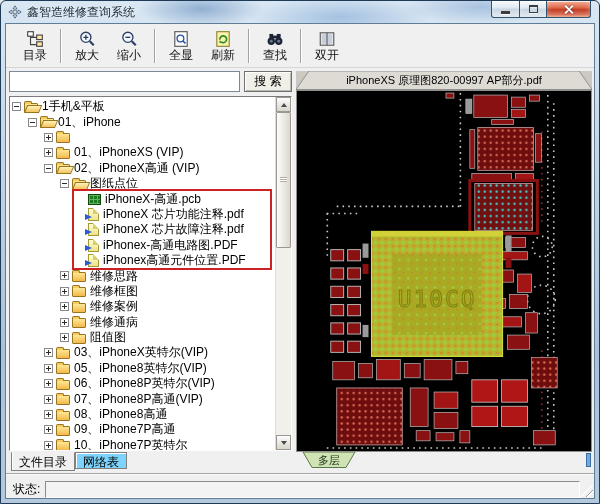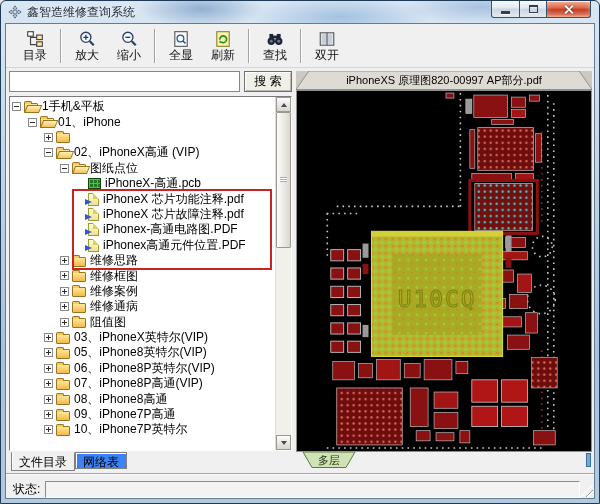--- a/index.html
+++ b/index.html
@@ -78,21 +78,21 @@
   .vscroll{flex:none;width:16px;background:#f2f0eb;border-left:1px solid #dcdcdc;display:flex;flex-direction:column;}
   .sb-btn{flex:none;height:15px;background:linear-gradient(#fdfdfd,#d9d5cd);border:1px solid #9a9890;display:flex;align-items:center;justify-content:center;}
   .arr-up{width:0;height:0;border-left:3px solid transparent;border-right:3px solid transparent;border-bottom:4px solid #4a4a4a;}
   .arr-dn{width:0;height:0;border-left:3px solid transparent;border-right:3px solid transparent;border-top:4px solid #4a4a4a;}
   .sb-track{flex:1;position:relative;}
   .sb-thumb{position:absolute;left:0;right:0;top:0;height:42%;background:linear-gradient(90deg,#fdfdfd,#dcd8d0);border:1px solid #9a9890;border-radius:1px;}
   .sb-thumb::after{content:"";position:absolute;left:3px;right:3px;top:calc(50% - 3px);height:5px;
     background:repeating-linear-gradient(to bottom,#b0aca4 0 1px,#ffffff 1px 2px);}
 
   .bottom-tabs{height:20px;flex:none;display:flex;align-items:center;padding-left:2px;}
-  .btab{font-size:12px;padding:1px 7px 2px;border:1px solid #808080;background:#3b82f6;height:17px;margin-bottom:1px;box-shadow:inset 1px 1px 0 #fff;cursor:default;}
+  .btab{font-size:12px;padding:1px 7px 2px;border:1px solid #808080;background:#7dd3fc;height:17px;margin-bottom:1px;box-shadow:inset 1px 1px 0 #fff;cursor:default;}
   .btab.active{background:#f0f0f0;border-top-color:#f0f0f0;height:19px;margin-bottom:0;box-shadow:inset 1px 0 0 #fff;}
 
   
   .right-panel{flex:1;display:flex;flex-direction:column;min-width:0;min-height:0;}
   .doc-tabbar{height:19px;flex:none;position:relative;background:#cfccc6;}
   .doc-tabbar svg{position:absolute;inset:0;width:100%;height:100%;}
   .doc-tab-label{position:absolute;inset:0;display:flex;align-items:center;justify-content:center;font-size:11px;color:#000;}
   .canvas-wrap{flex:1;position:relative;border:1px solid #8f8f8f;background:#000;min-height:0;}
   .canvas-wrap svg.pcb{position:absolute;inset:0;width:100%;height:100%;}
   .layer-row{height:19px;flex:none;position:relative;padding-left:6px;background:#f0f0f0;}
@@ -235,20 +235,26 @@
               <div class="trow">
                 <span style="width: 18px; flex: 0 0 auto;"></span>
                 <span class="exp minus"></span>
                 <span class="ico ico-folder open"></span>
                 <span>01、iPhone</span>
               </div>
               <div class="trow">
                 <span style="width: 34px; flex: 0 0 auto;"></span>
                 <span class="exp plus"></span>
                 <span class="ico ico-folder"></span>
+              </div>
+              <div class="trow">
+                <span style="width: 34px; flex: 0 0 auto;"></span>
+                <span class="exp plus"></span>
+                <span class="ico ico-folder"></span>
+                <span>01、iPhoneXS (VIP)</span>
               </div>
               <div class="trow">
                 <span style="width: 34px; flex: 0 0 auto;"></span>
                 <span class="exp minus"></span>
                 <span class="ico ico-folder open"></span>
                 <span>02、iPhoneX高通 (VIP)</span>
               </div>
               <div class="trow">
                 <span style="width: 50px; flex: 0 0 auto;"></span>
                 <span class="exp minus"></span>

